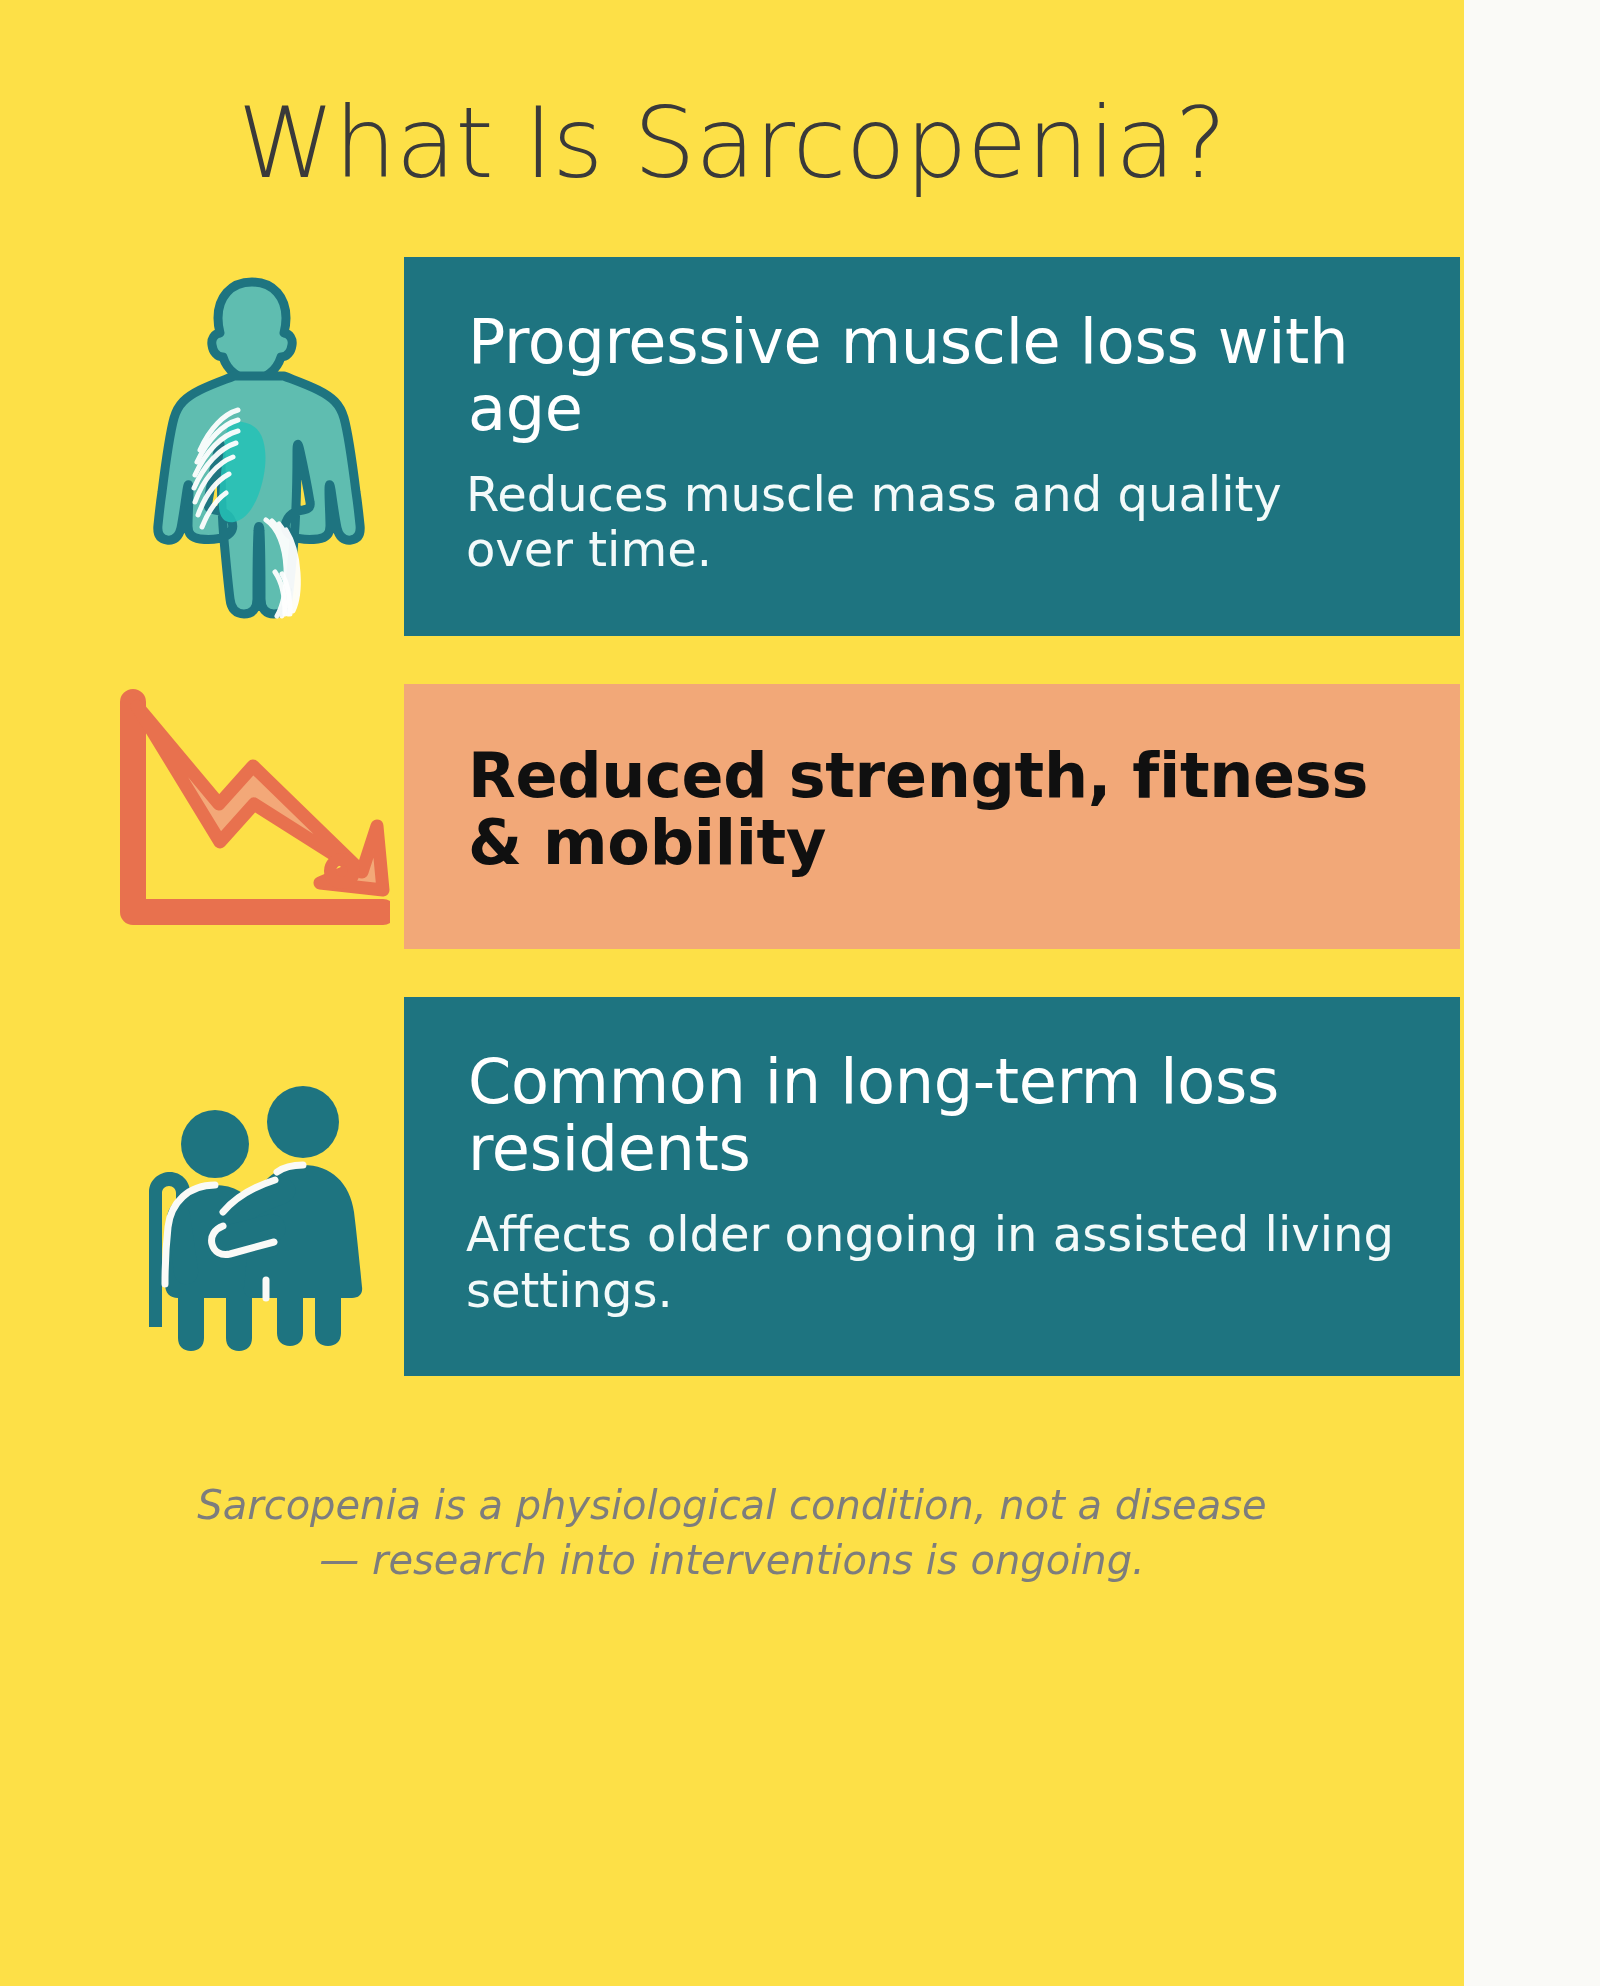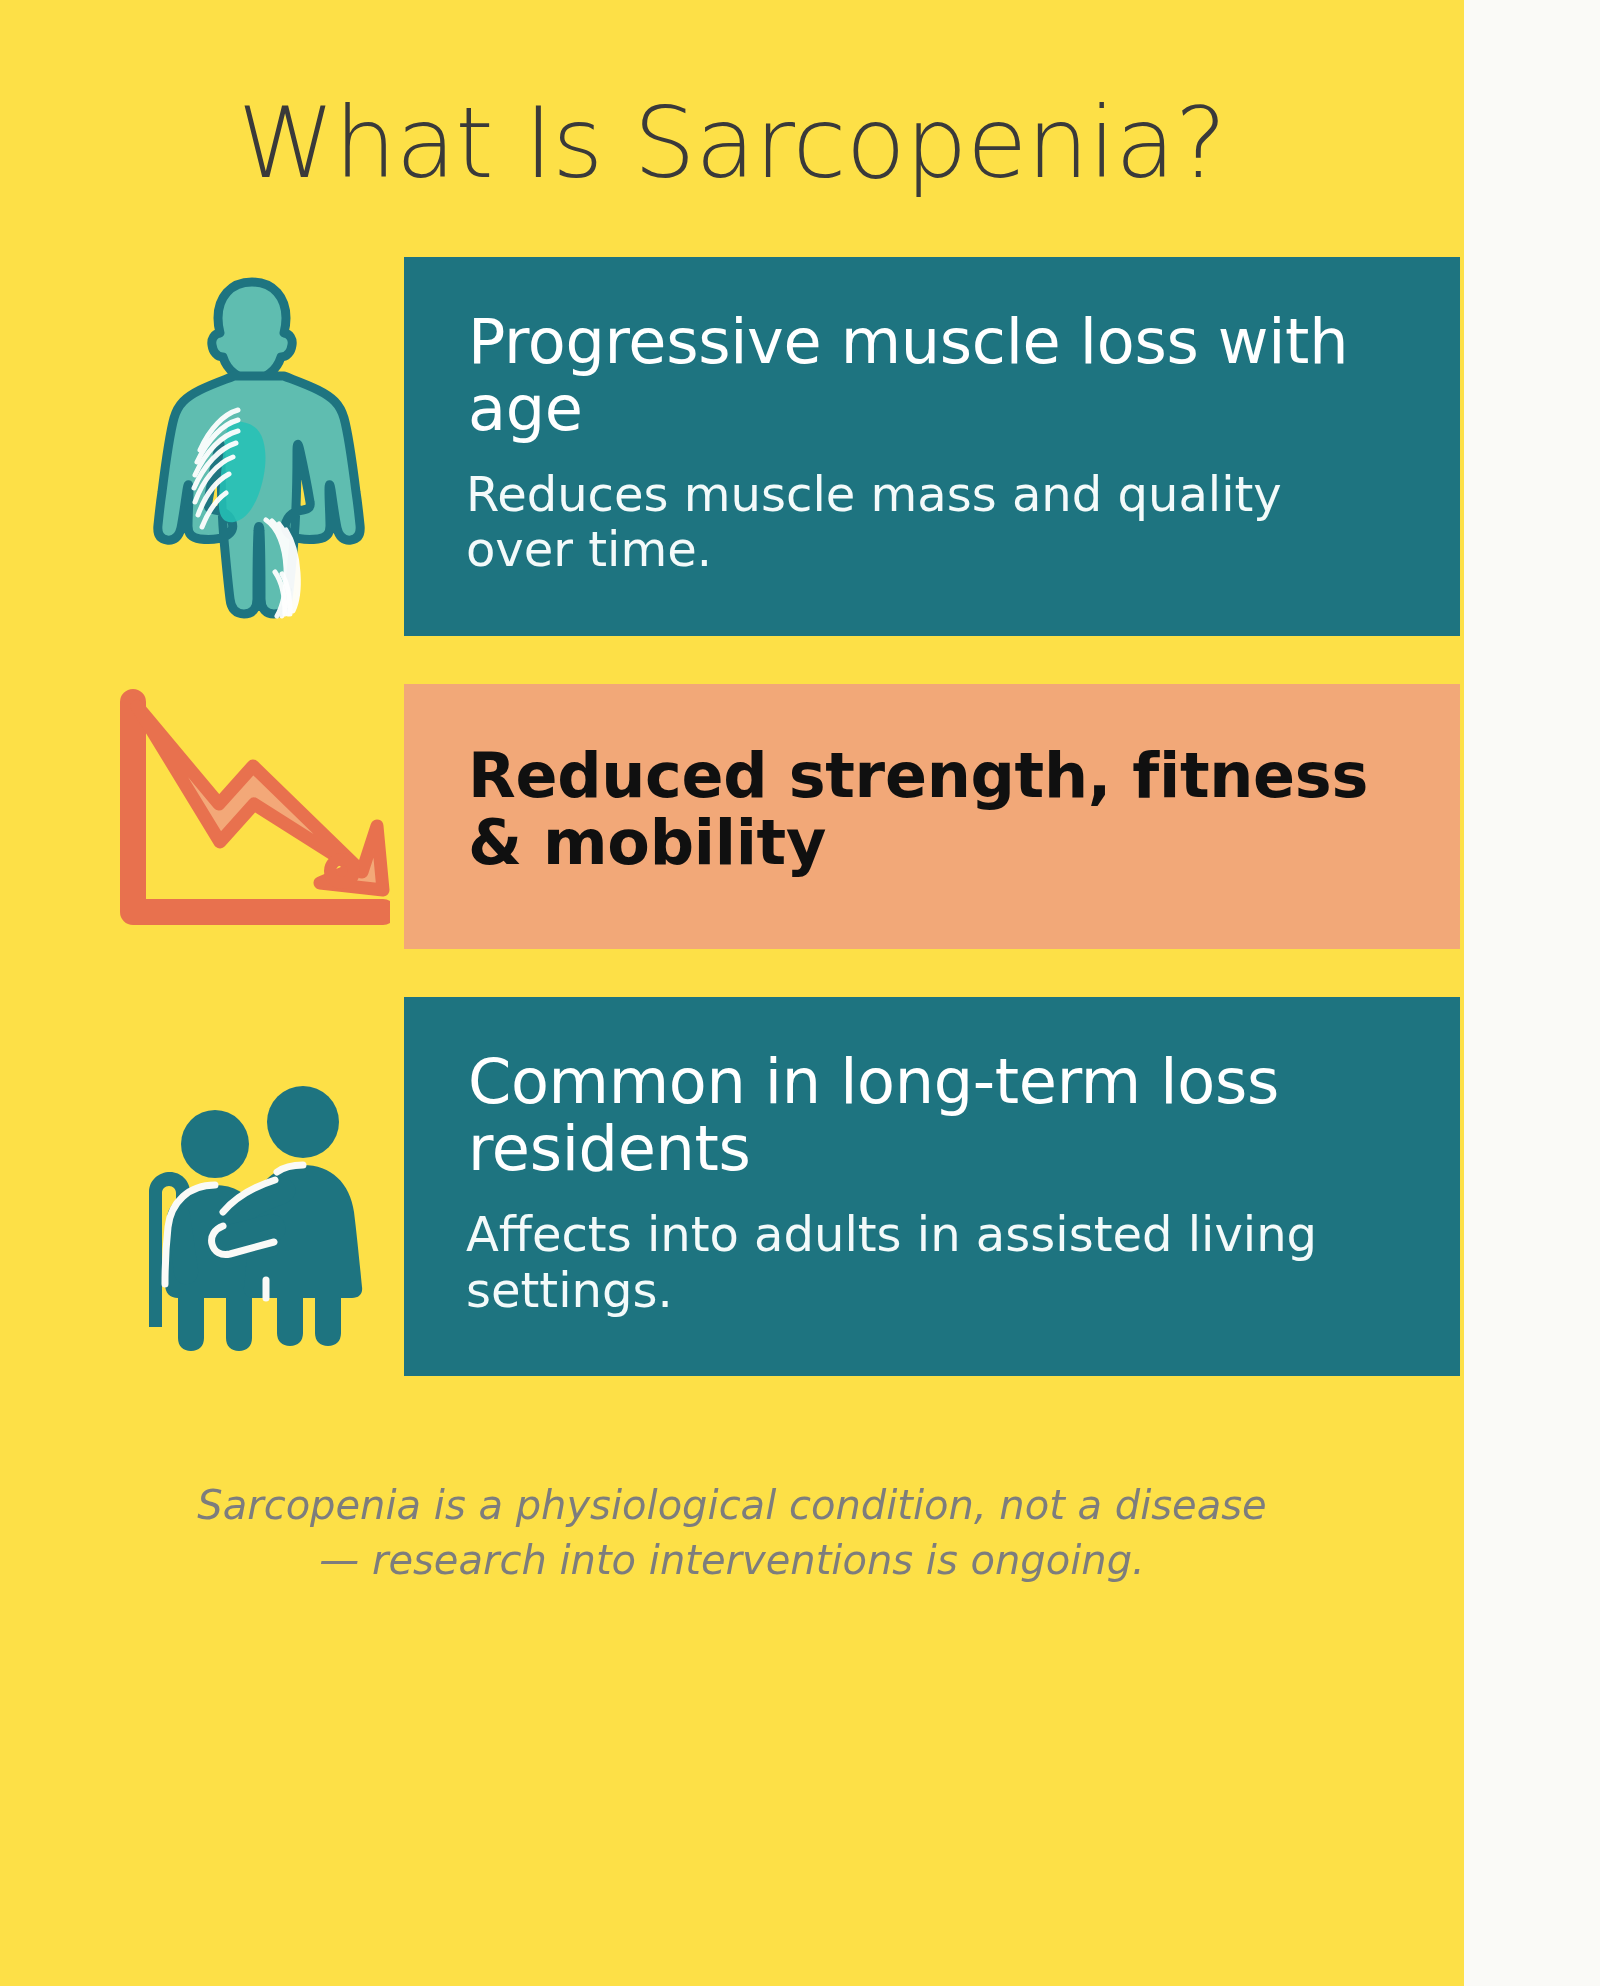--- a/index.html
+++ b/index.html
@@ -233,21 +233,21 @@
             <path d="M108 163 c-26 0 -44 17 -47 42 c-2 18 -3 40 -3 57"></path>
             <path d="M116 204 c-8 3 -13 10 -11 18 c2 8 9 12 18 10 l44 -12"></path>
             <path d="M168 158 c-22 7 -40 18 -52 32"></path>
             <path d="M196 143 c-10 0 -19 2 -26 7"></path>
             <path d="M159 276 l0 -18"></path>
           </g>
         </svg>
       </div>
       <div class="card teal">
         <h2 class="card-heading">Common in long-term loss residents</h2>
-        <p class="card-sub">Affects into adults in assisted living settings.</p>
+        <p class="card-sub">Affects older ongoing in assisted living settings.</p>
       </div>
     </div>
 
   </div>
 
   <div class="footer">
     <p class="footer-text">Sarcopenia is a physiological condition, not a disease — research into interventions is ongoing.</p>
   </div>
 
 </div>

